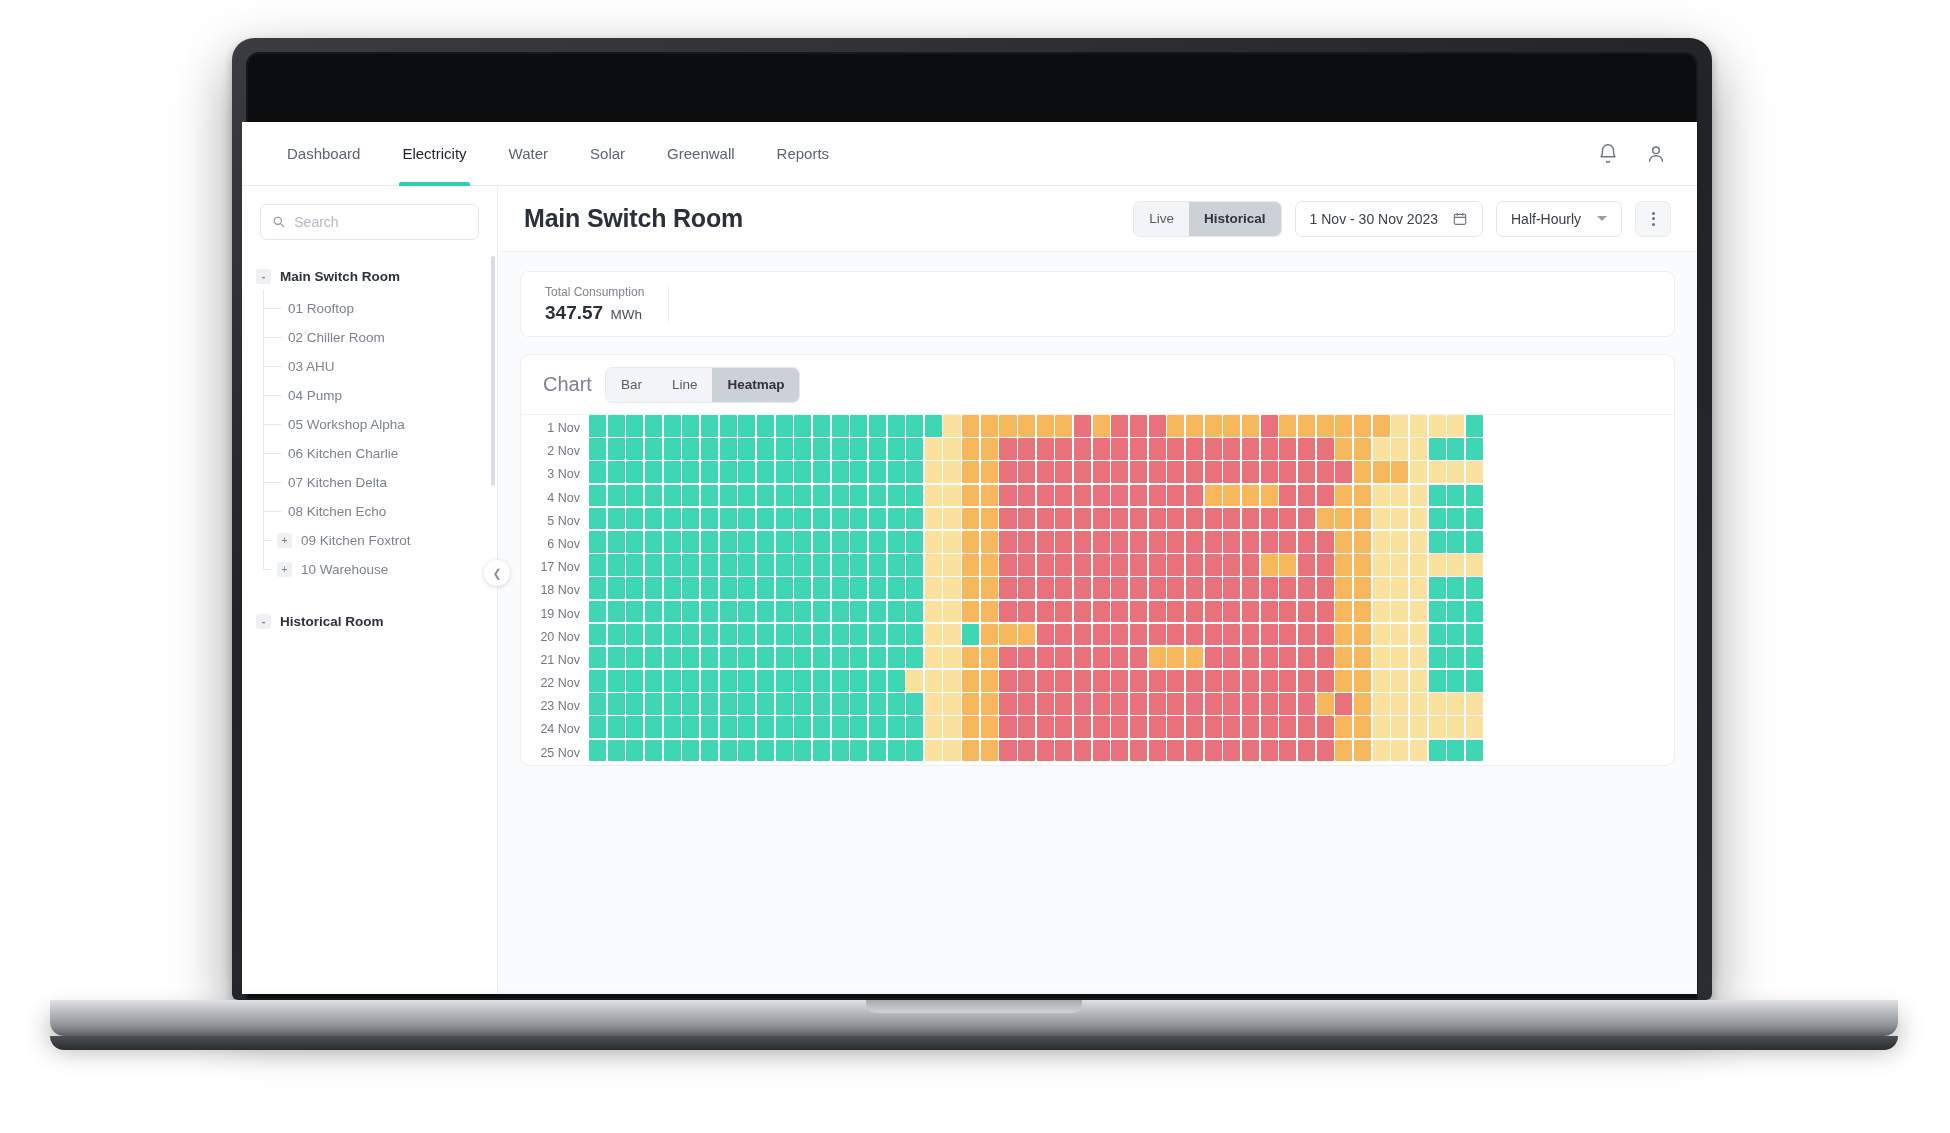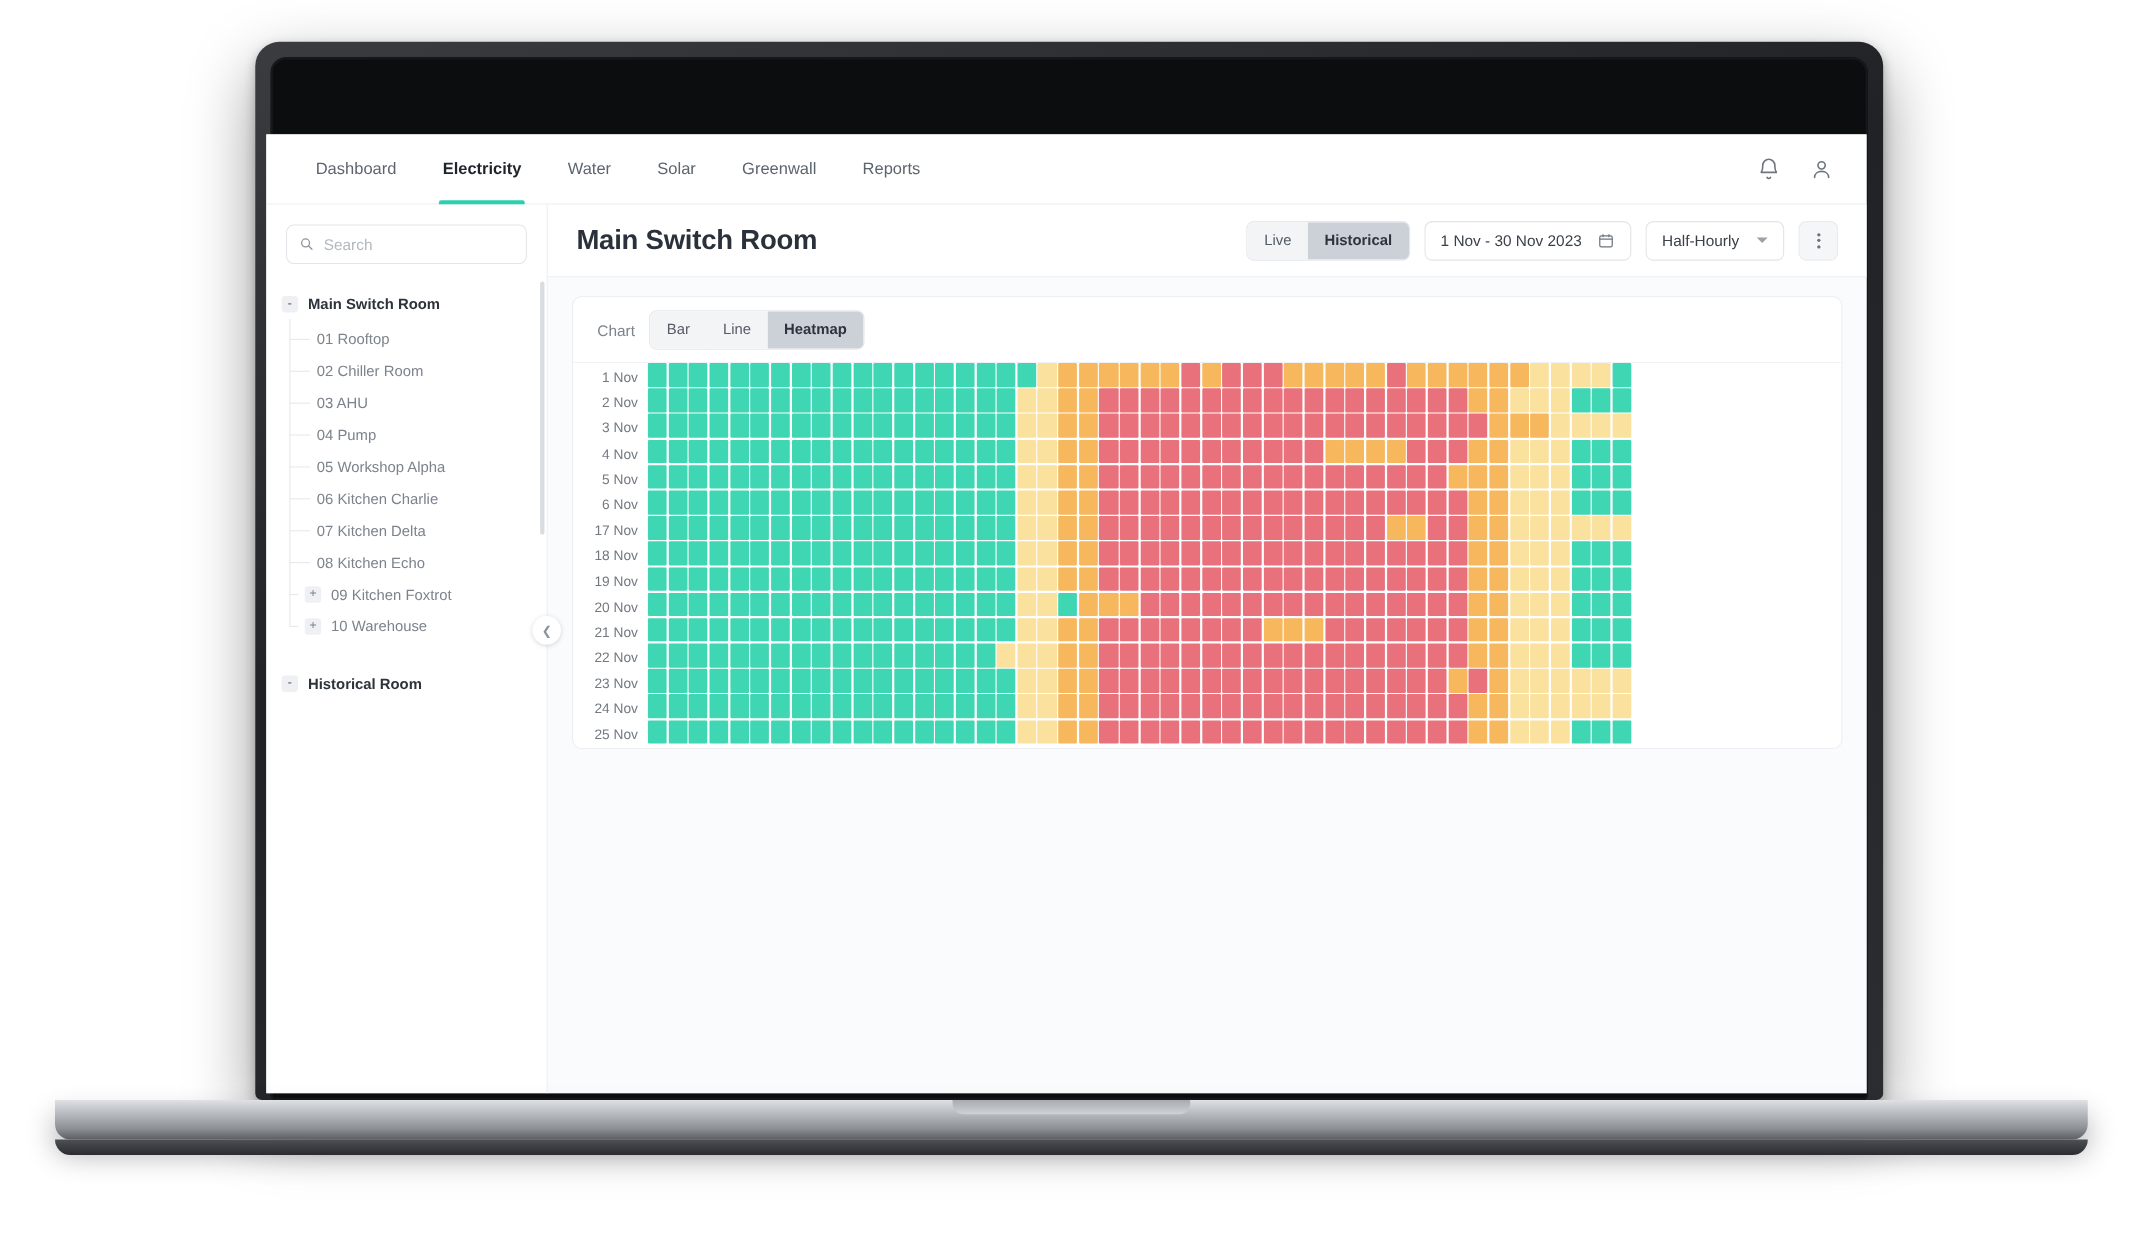--- a/index.html
+++ b/index.html
@@ -81,21 +81,21 @@
   .logo i:nth-child(3){ height:18px; background:linear-gradient(180deg,#3fd3bc,#45d6b6); }
   .logo i:nth-child(4){ height:30px; background:linear-gradient(180deg,#8d55e6,#5b6fe0); }
   .brand-name { font-size:17px; color:#262b33; letter-spacing:.1px; }
   .caret { width:0;height:0;border-left:5px solid transparent;border-right:5px solid transparent;border-top:5px solid #9aa1aa; margin-left:2px; }
 
   .nav { display:flex; align-items:center; height:50px; padding-left:24px; gap:0; }
   .nav a {
     position:relative; display:flex; align-items:center; height:64px; padding:0 21px;
     font-size:15px; color:#5d646e; text-decoration:none;
   }
-  .nav a.active { color:#1f242b; font-weight:bold; }
+  .nav a.active { color:#1f242b; font-weight:normal; }
   .nav a.active::after{
     content:""; position:absolute; left:18px; right:18px; bottom:0; height:3.5px;
     background:#2ecfb0; border-radius:2px 2px 0 0;
   }
   .topright { margin-left:auto; display:flex; align-items:center; gap:26px; padding-right:30px; }
   .ic { width:22px; height:22px; color:#6e757e; }
 
   
   .body { flex:1; display:flex; min-height:0; }
 
@@ -171,21 +171,21 @@
     background:#fff; border:1px solid #eceef1; border-radius:9px; margin:19px 22px 0 22px;
   }
   .kpi { height:66px; display:flex; align-items:center; }
   .kpi .cell { padding:0 24px; border-right:1px solid #eef0f2; }
   .kpi .lbl { font-size:12px; color:#80878f; margin-bottom:3px; }
   .kpi .val { font-size:19px; font-weight:bold; color:#2b313a; }
   .kpi .val span { font-size:13.5px; font-weight:normal; color:#4a515a; margin-left:2px; }
 
   .chartcard { margin-top:17px; padding-bottom:0; }
   .chartbar { height:60px; display:flex; align-items:center; padding:0 22px; border-bottom:1px solid #f0f2f4; }
-  .chartbar .lab { font-size:14px; color:#7c838c; margin-right:13px; }
+  .chartbar .lab { font-size:20px; color:#7c838c; margin-right:13px; }
   .chtitle { font-size:19px; font-weight:bold; color:#2b313a; padding:22px 0 0 23px; }
   .chsub { font-size:14px; color:#3b4149; padding:8px 0 16px 23px; }
   .chsub b { color:#22272e; }
 
   
   .hm { display:flex; padding-left:8px; }
   .hm-y { width:60px; flex:0 0 60px; padding-top:2px; }
   .hm-y div { height:23.2px; line-height:23.2px; text-align:right; font-size:12.5px; color:#727981; padding-right:9px; }
   .hm-grid { flex:1; display:flex; flex-direction:column; gap:1.6px; max-width:894px; }
   .hm-row { display:flex; gap:1.6px; height:21.6px; }
@@ -335,20 +335,29 @@
                     </div>
 
                     <div class="kebab">
                       <b></b>
                         <b></b>
                         <b></b>
                     </div>
                   </div>
                 </div>
 
+                <div class="card kpi">
+                  <div class="cell">
+                    <div class="lbl">Total Consumption</div>
+                    <div class="val">
+                      <span style="font-size:19px;font-weight:bold;color:#2b313a;margin:0">347.57</span>
+                      <span>MWh</span>
+                    </div>
+                  </div>
+                </div>
 
                 <div class="card chartcard">
                   <div class="chartbar">
                     <span class="lab">Chart</span>
                     <div class="seg">
                       <button>Bar</button>
                       <button>Line</button>
                       <button class="on">Heatmap</button>
                     </div>
                   </div>

